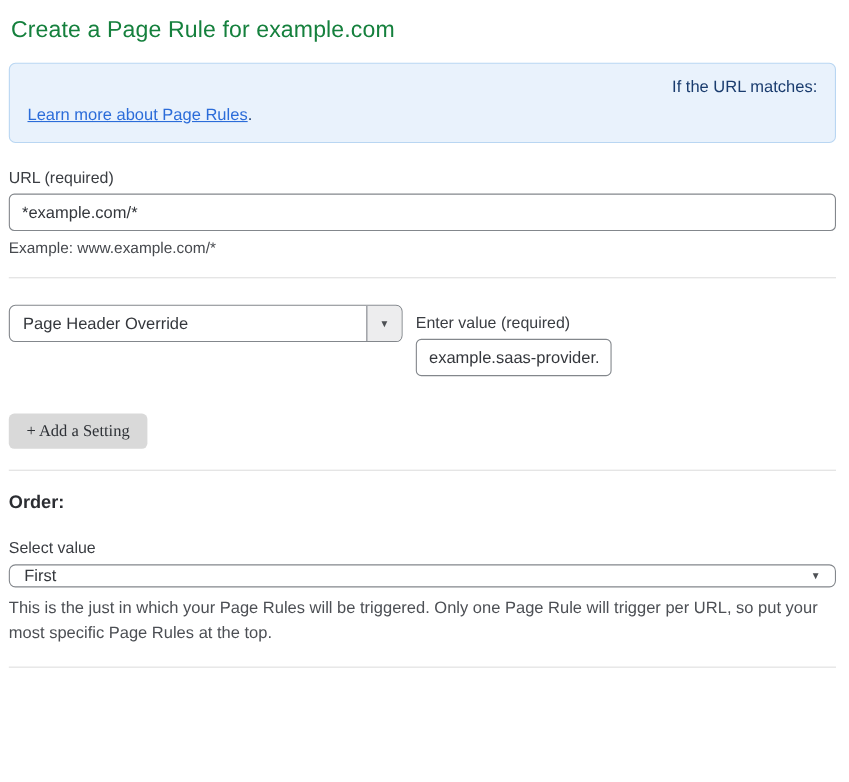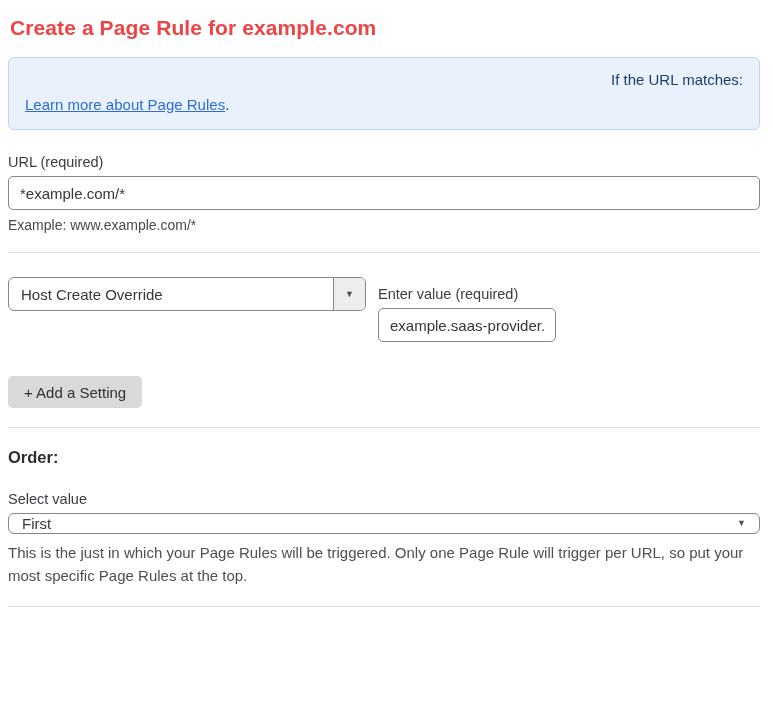--- a/index.html
+++ b/index.html
@@ -8,22 +8,22 @@
     width: 772px;
     min-height: 711px;
     font-family: "Liberation Sans", sans-serif;
     color: #32353a;
   }
   .page { padding: 10px 12px 24px 8px; }
 
   h1.page-title {
     margin: 6px 0 0 2px;
     font-size: 21px;
-    font-weight: 700;
-    color: #ef4444;
+    font-weight: 400;
+    color: #15803d;
     letter-spacing: 0.1px;
   }
 
   
   .info-box {
     margin-top: 17px;
     background: #e9f2fc;
     border: 1px solid #b9d6f2;
     border-radius: 6px;
     padding: 10px 16px 12px 16px;
@@ -111,21 +111,21 @@
   }
   .caret {
     font-size: 9px;
     color: #4d5054;
     line-height: 1;
   }
 
   .value-input { width: 178px; }
 
   .btn {
-    font-family: Liberation Sans, sans-serif;
+    font-family: Liberation Serif, serif;
     font-size: 15px;
     border: none;
     border-radius: 5px;
     padding: 0 16px;
     height: 32px;
     cursor: pointer;
   }
   .btn-gray { background: #d9d9d9; color: #2e3136; }
   .add-setting-btn { margin-top: 34px; display: inline-block; }
 
@@ -169,21 +169,21 @@
     <input class="text-input" type="text" value="*example.com/*" style="">
     <div class="hint">Example: www.example.com/*</div>
   </div>
 
   <hr class="divider">
 
 
   <div class="settings-row">
     <div class="setting-col">
       <div class="select-attached">
-        <span class="select-text">Host Create Override</span>
+        <span class="select-text">Page Header Override</span>
         <span class="caret-seg">
             <span class="caret">▼</span>
           </span>
       </div>
     </div>
     <div class="value-col">
       <label class="field-label">Enter value (required)</label>
       <input class="text-input value-input" type="text" value="example.saas-provider.com" style="">
     </div>
   </div>

